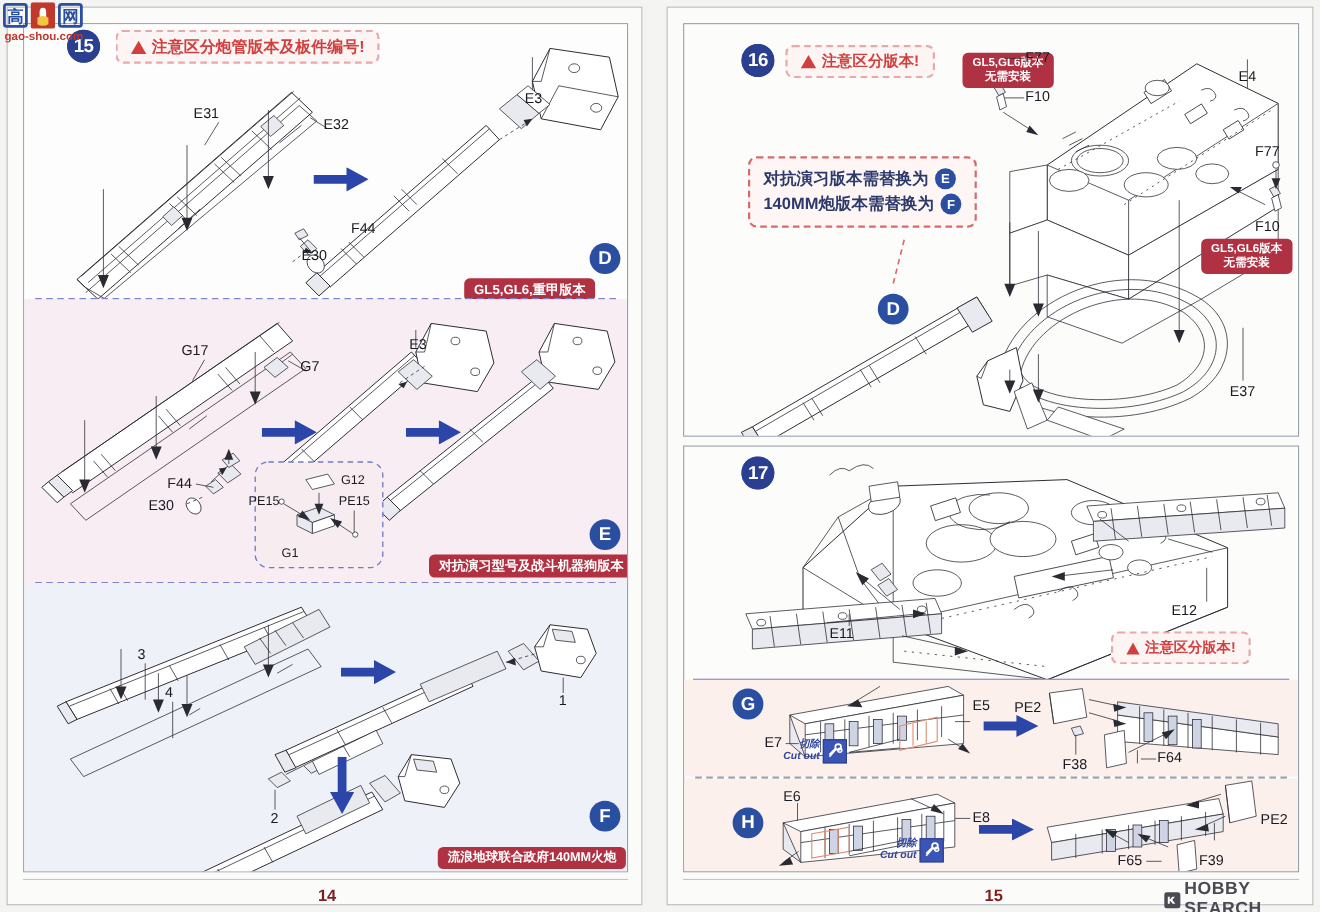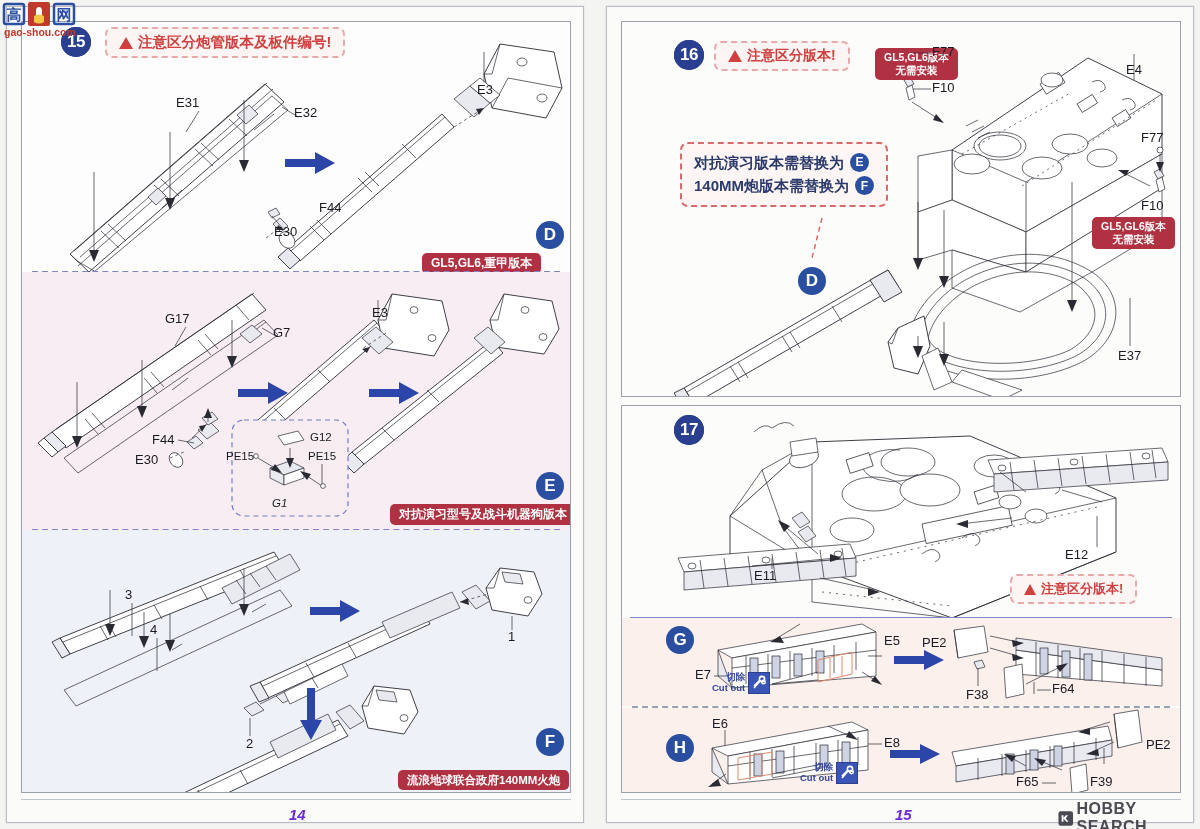--- a/index.html
+++ b/index.html
@@ -116,34 +116,34 @@
     font-size: 13px;
     color: #1a1a22;
     white-space: nowrap;
     font-family: "Liberation Sans", sans-serif;
   }
   .plabel.sm { font-size: 11.5px; }
 
   
   .page-num {
     position: absolute;
-    font-size: 15px; font-weight: bold; color: #6d28d9; font-style: italic;
+    font-size: 15px; font-weight: bold; color: #7f1d1d;
   }
   .footer-rule {
     position: absolute; height: 1px; background: #c2c5cc;
   }
 
   
   .cutout {
     position: absolute;
     display: flex; align-items: center; gap: 3px;
   }
   .cutout .txt {
     font-size: 9.5px; color: #3246a0; font-weight: bold;
-    line-height: 1.15; text-align: right;
+    line-height: 1.15; text-align: right; font-style: italic;
   }
   .cutout .ico {
     width: 22px; height: 22px; background: #3a55b5;
     border: 1px solid #2b3f8d;
     display: flex; align-items: center; justify-content: center;
   }
 
   
   .arrow-r, .arrow-d {
     position: absolute;
@@ -396,21 +396,21 @@
           </svg>
         <div class="plabel" style="left:350px; top:33px;">E3</div>
         <div class="plabel" style="left:130px; top:160px;">F44</div>
         <svg style="position:absolute;left:156px;top:164px;" width="18" height="10">
             <path d="M0 4 L16 7" class="ln2"></path>
           </svg>
         <div class="plabel" style="left:113px; top:180px;">E30</div>
         <div class="plabel sm" style="left:288px; top:159px;text-align:center;">G12</div>
         <div class="plabel sm" style="left:204px; top:178px;">PE15</div>
         <div class="plabel sm" style="left:286px; top:178px;">PE15</div>
-        <div class="plabel sm" style="left:250px; top:225px;font-style:italic;">G1</div>
+        <div class="plabel sm" style="left:234px; top:225px;">G1</div>
 
         <div class="letter-badge" style="left:514px; top:200px;">E</div>
         <div class="red-tag" style="left:368px; top:232px; font-size:12px;">对抗演习型号及战斗机器狗版本</div>
       </div>
 
       <div class="vdivider" style="top:507px;"></div>
 
       <div class="vpanel" id="vpanel-f">
         <svg width="550" height="288" viewBox="0 0 550 288" style="position:absolute;left:0;top:0;">
 

